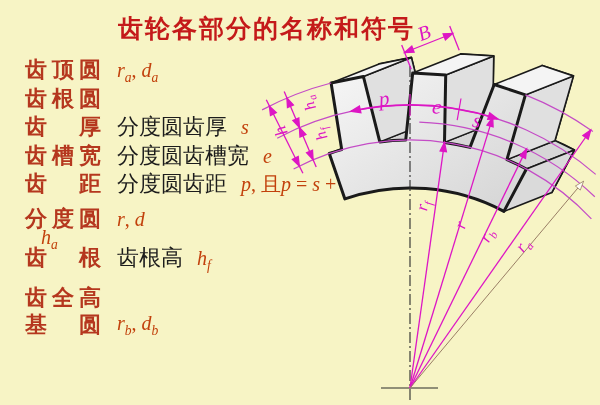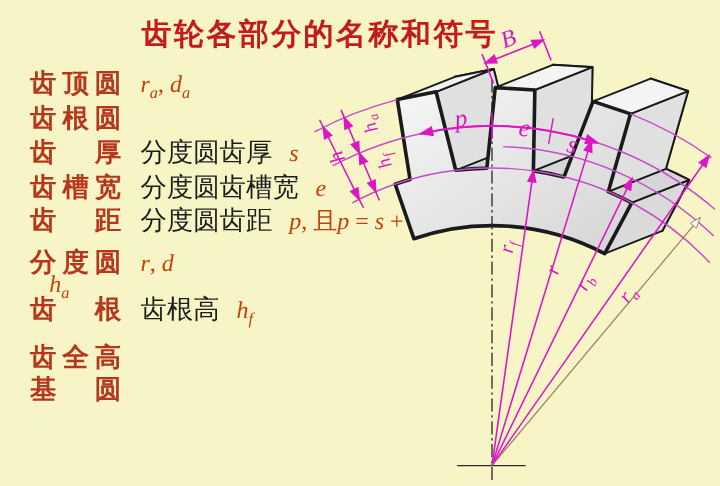--- a/index.html
+++ b/index.html
@@ -80,20 +80,23 @@
         <span class="rest">
           <span class="desc">齿根高</span>
           <span class="sym"><i>h</i><sub>f</sub></span>
         </span>
       </div>
       <div class="term-row" style="top: 283px;">
         <span class="term">齿全高</span>
       </div>
       <div class="term-row" style="top: 312px; align-items: center;">
         <span class="term">基 圆</span>
+        <span class="rest">
+          <span class="sym"><i>r</i><sub>b</sub>,  <i>d</i><sub>b</sub></span>
+        </span>
       </div>
     </div>
 
   <svg width="600" height="405" viewBox="0 0 600 405">
     <defs>
       <linearGradient id="faceGrad" x1="0" y1="0" x2="1" y2="1">
         <stop offset="0" stop-color="#f6f6f6"></stop>
         <stop offset="1" stop-color="#d4d4d4"></stop>
       </linearGradient>
     </defs>

